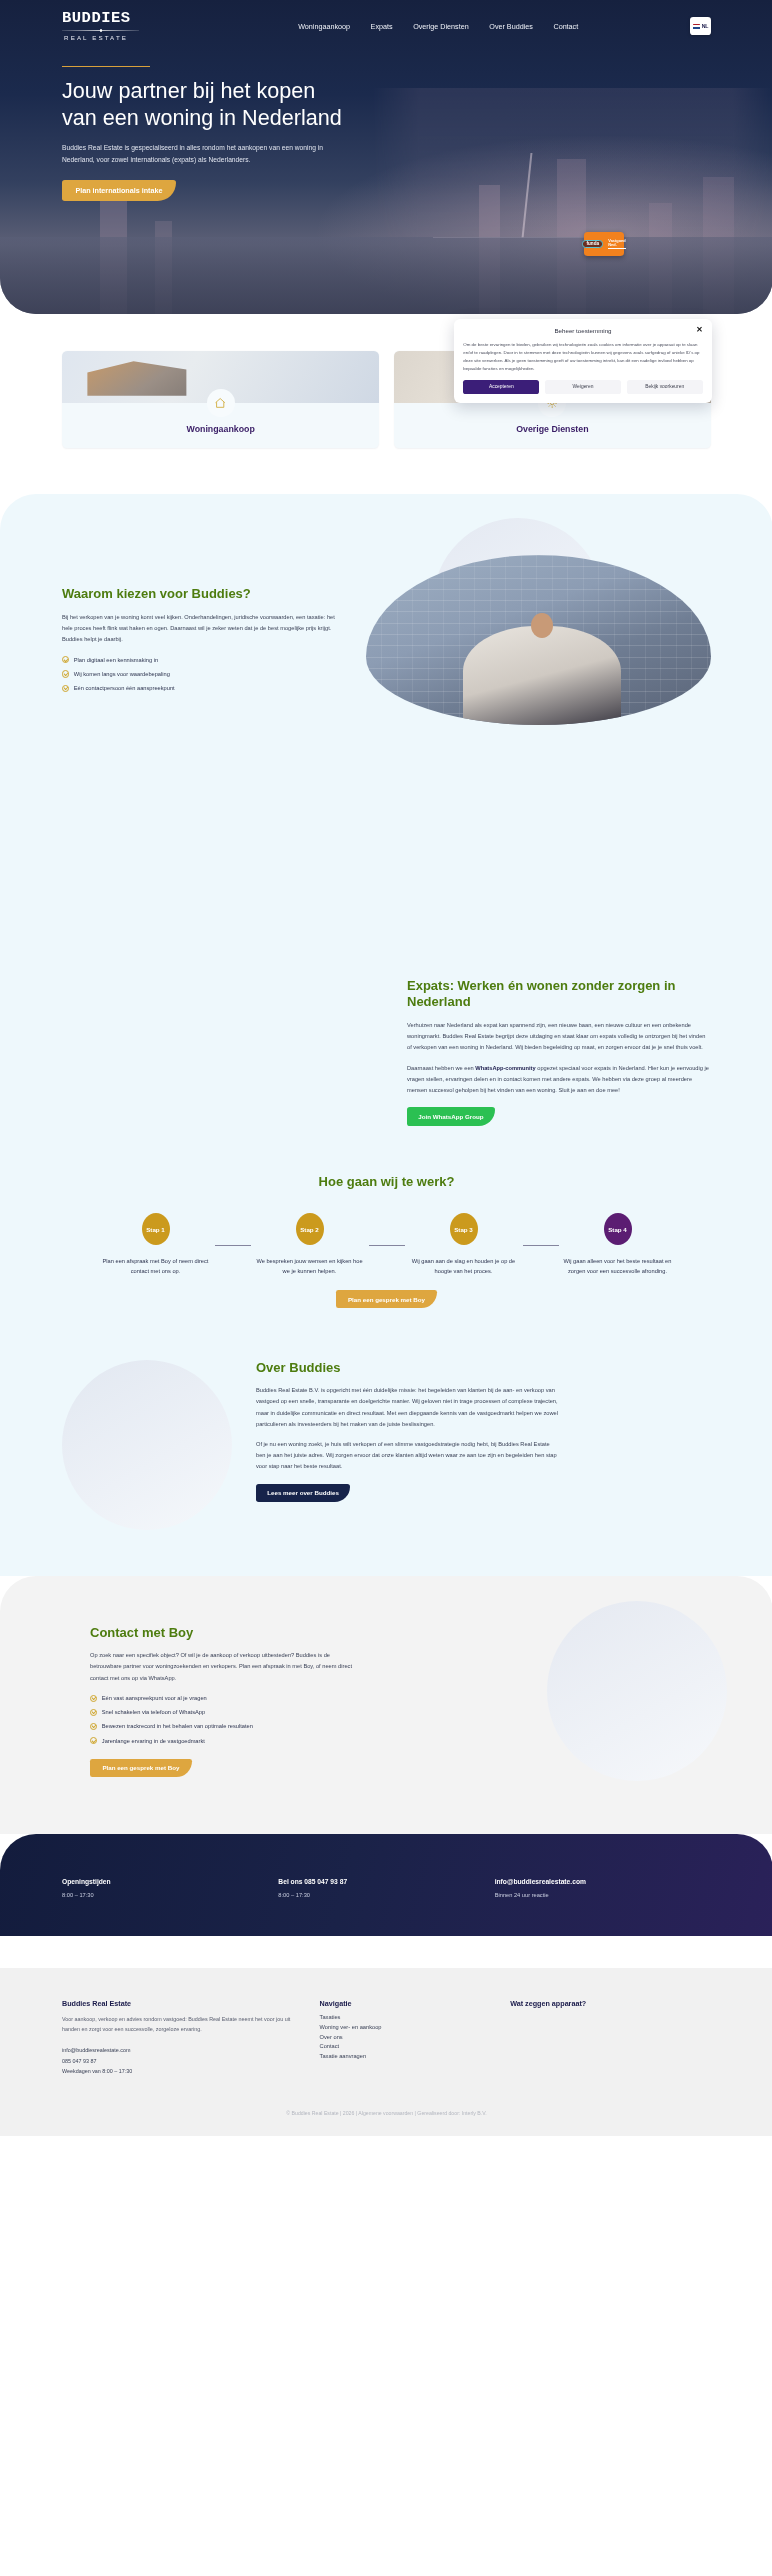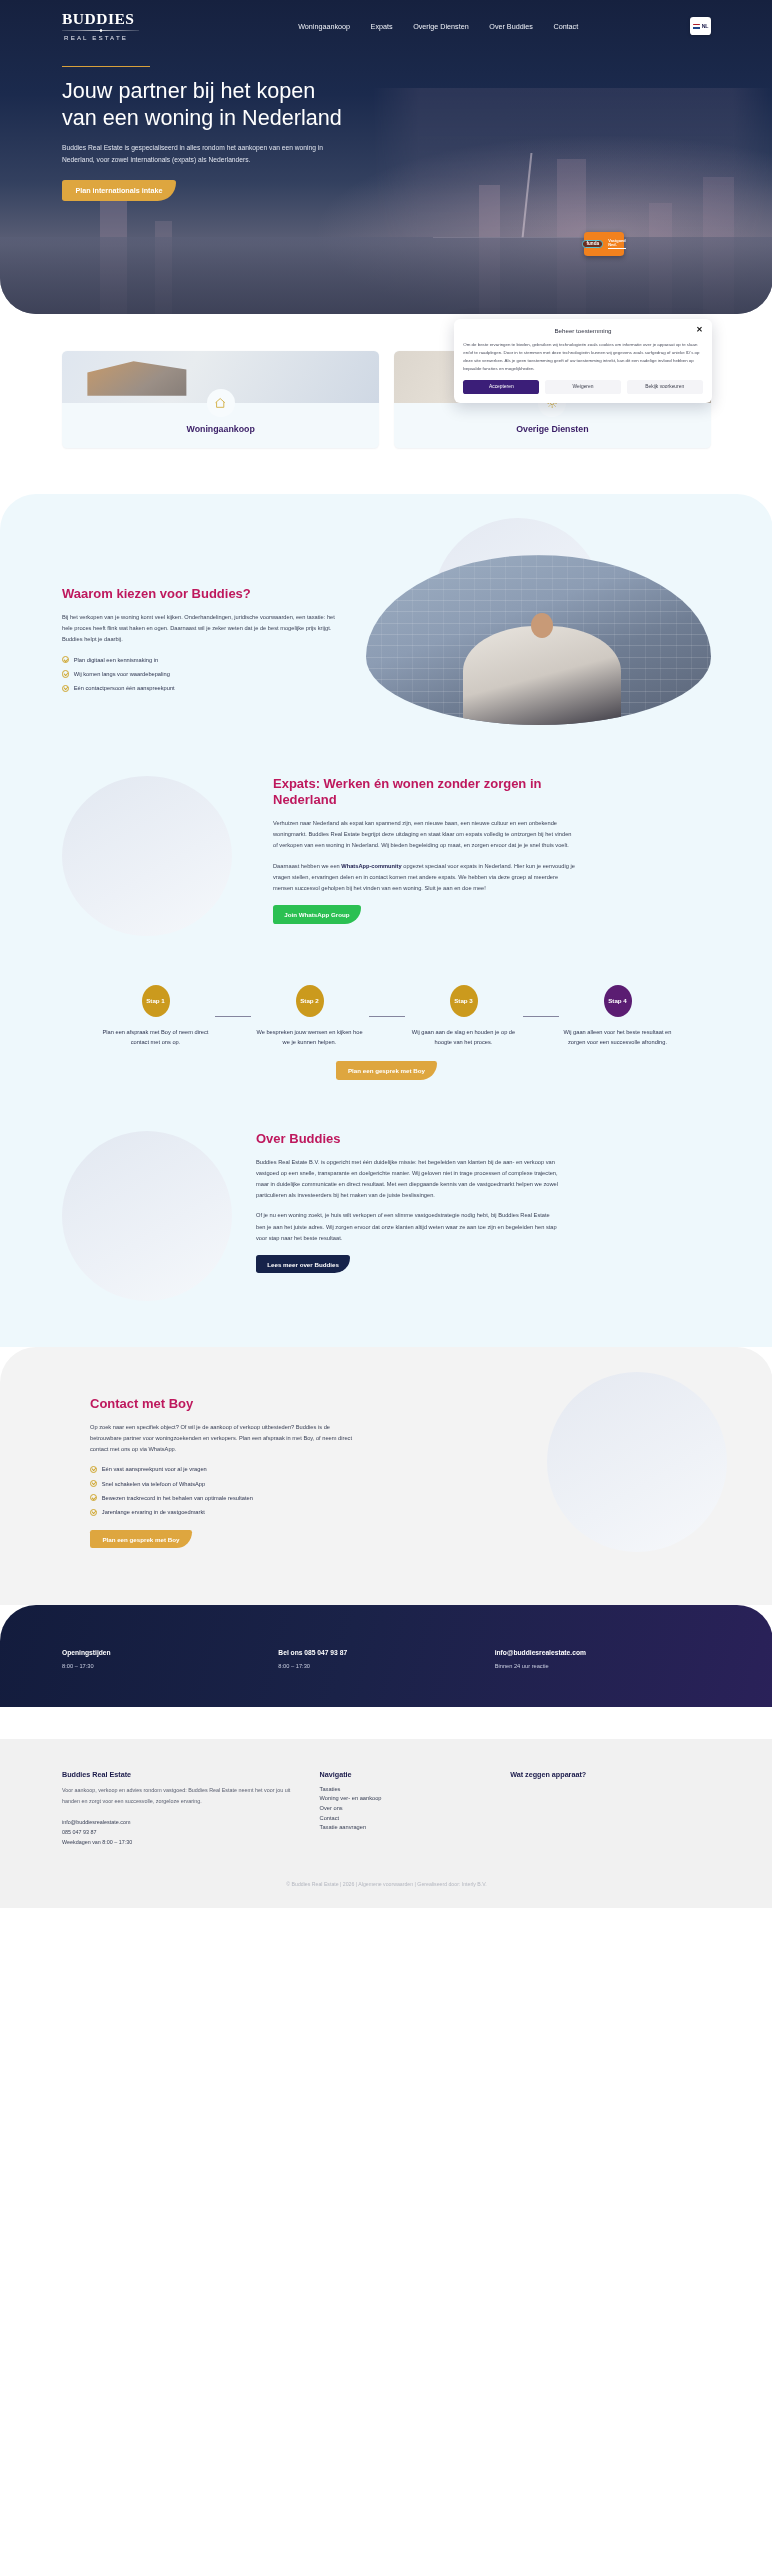--- a/index.html
+++ b/index.html
@@ -47,21 +47,21 @@
   }
 
   .nav{
     position:relative;z-index:8;
     display:flex;align-items:center;
     padding:11.3px 62px 0 62px;
   }
   .brand{width:124px;}
   .brand .brand-word{
     color:#fff;font-size:15.5px;letter-spacing:0.5px;font-weight:700;
-    font-family:Liberation Serif, serif;
+    font-family:Liberation Mono, monospace;
     line-height:1;
   }
   .brand .brand-rule{
     margin:3.6px 0 3.1px 0;height:0.5px;width:77px;
     background:linear-gradient(to right,rgba(255,255,255,.15),rgba(255,255,255,.75),rgba(255,255,255,.15));
     position:relative;
   }
   .brand .brand-rule:after{
     content:"";position:absolute;left:50%;top:-1px;margin-left:-1px;
     width:2.6px;height:2.6px;border-radius:50%;background:#fff;
@@ -185,21 +185,21 @@
   .blob{
     position:absolute;border-radius:50%;
     background:linear-gradient(150deg,#e4e9f2 0%,#eef2f8 60%,#f4f7fb 100%);
   }
   .why{
     display:flex;align-items:center;gap:26px;padding:61px 62px 20.6px 62px;position:relative;z-index:3;
   }
   .why-left{width:278px;}
   h2.sec-h{
     font-family:"Liberation Sans Narrow","Liberation Sans",sans-serif;
-    font-size:13px;font-weight:700;color:#be185d;line-height:1.25;
+    font-size:13px;font-weight:700;color:#4d7c0f;line-height:1.25;
   }
   .sec-p{font-size:5.7px;line-height:1.95;color:#3b4257;margin-top:9.3px;}
   .ticks{margin-top:10.3px;display:flex;flex-direction:column;gap:5.7px;}
   .tick{display:flex;align-items:flex-start;gap:4.6px;font-size:5.7px;color:#2e3550;line-height:1.5}
   .tick .ring{
     flex:0 0 auto;width:7.2px;height:7.2px;border-radius:50%;border:0.6px solid #cfa62e;
     display:flex;align-items:center;justify-content:center;margin-top:0.5px;
   }
   .tick .ring:after{
     content:"";width:2.6px;height:1.5px;border-left:0.7px solid #cfa62e;border-bottom:0.7px solid #cfa62e;
@@ -222,21 +222,21 @@
     position:absolute;left:28%;bottom:0;width:46%;height:58%;
     background:linear-gradient(165deg,#e9e5df 0%,#cfc9c2 50%,#3c3a44 100%);
     border-radius:46% 46% 0 0;
   }
   .why-photo .person:before{
     content:"";position:absolute;left:50%;top:-13.4px;margin-left:-10.8px;
     width:21.6px;height:25px;border-radius:50%;background:#c89a77;
   }
 
   
-  .expats{display:flex;align-items:flex-start;gap:41px;padding:31px 62px 36px 62px;position:relative;z-index:3;}
+  .expats{display:flex;align-items:flex-end;gap:32px;padding:31px 62px 36px 62px;position:relative;z-index:3;flex-direction:column;}
   .expats-blob{
     flex:0 0 170px;height:160px;border-radius:50%;
     background:linear-gradient(150deg,#e2e8f1 0%,#edf1f7 58%,#f5f8fb 100%);
   }
   .expats-txt{flex:1;max-width:304px;}
   .expats-txt .sec-p b{color:#1b1b4b;font-weight:700;}
   .btn-green{
     background:#2bc052;padding:5.7px 11.3px;font-size:6.2px;
     border-radius:3.1px 3.1px 17.5px 3.1px;margin-top:11.3px;
   }
@@ -450,20 +450,21 @@
         <h2 class="sec-h">Expats: Werken én wonen zonder zorgen in Nederland</h2>
         <p class="sec-p">Verhuizen naar Nederland als expat kan spannend zijn, een nieuwe baan, een nieuwe cultuur en een onbekende woningmarkt. Buddies Real Estate begrijpt deze uitdaging en staat klaar om expats volledig te ontzorgen bij het vinden of verkopen van een woning in Nederland. Wij bieden begeleiding op maat, en zorgen ervoor dat je je snel thuis voelt.</p>
         <p class="sec-p">
           <span>Daarnaast hebben we een </span><b>WhatsApp-community</b><span> opgezet speciaal voor expats in Nederland. Hier kun je eenvoudig je vragen stellen, ervaringen delen en in contact komen met andere expats. We hebben via deze groep al meerdere mensen succesvol geholpen bij het vinden van een woning. Sluit je aan en doe mee!</span>
         </p>
         <a class="btn btn-green" href="#">Join WhatsApp Group</a>
       </div>
     </div>
 
     <div class="steps-sec">
+      <h2 class="sec-h">Hoe gaan wij te werk?</h2>
       <div class="steps-row">
         <div class="step-col">
           <div class="dot gold">Stap 1</div>
           <div class="step-text">Plan een afspraak met Boy of neem direct contact met ons op.</div>
         </div>
         <div class="connector"></div>
         <div class="step-col">
           <div class="dot gold">Stap 2</div>
           <div class="step-text">We bespreken jouw wensen en kijken hoe we je kunnen helpen.</div>
         </div>

